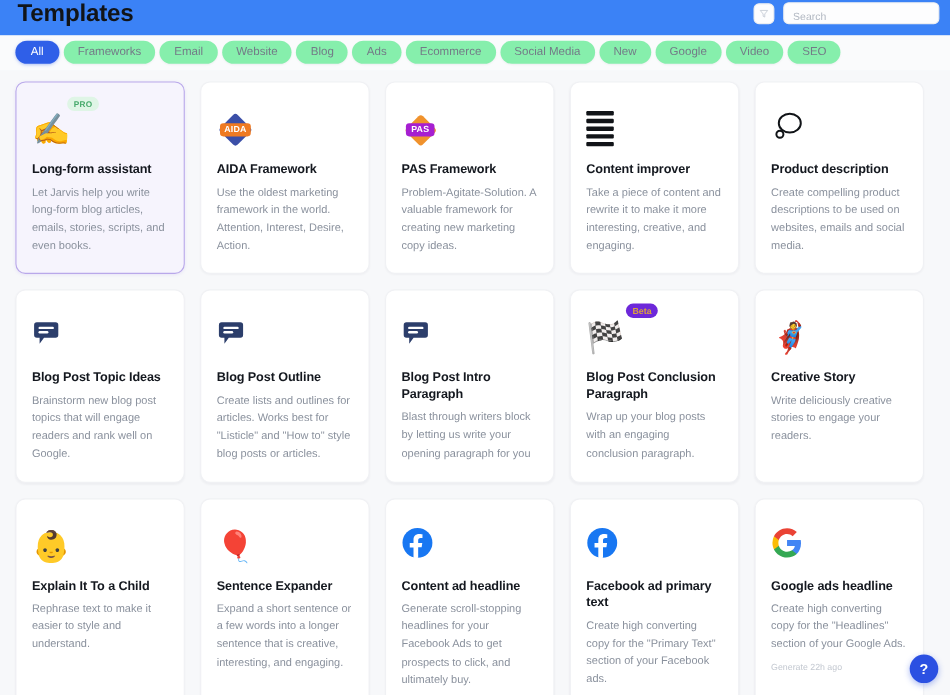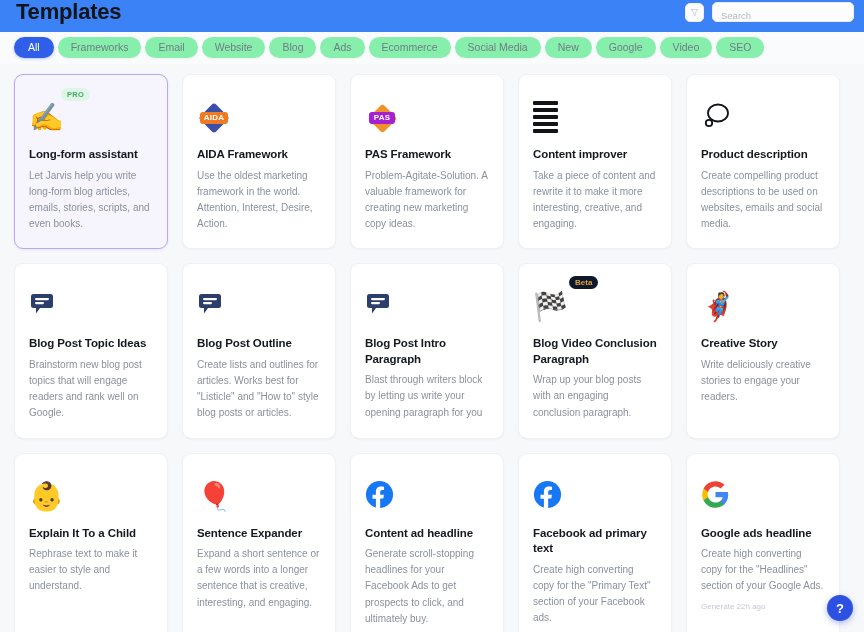--- a/index.html
+++ b/index.html
@@ -152,21 +152,21 @@
     padding: 2px 6px;
     letter-spacing: .3px;
   }
   .badge.pro-badge {
     left: 46px; top: 13px;
     background: #dff5e6;
     color: #46a96b;
   }
   .badge.beta-badge {
     left: 50px; top: 12px;
-    background: #0f172a;
+    background: #6d28d9;
     color: #dba33c;
     font-weight: 600;
     letter-spacing: 0;
     text-transform: none;
     font-size: 8px;
   }
 
   .ic-aida, .ic-pas {
     position: relative;
     width: 34px; height: 30px;
@@ -350,21 +350,21 @@
             </svg></span>
         </div>
         <div class="card-title">Blog Post Intro Paragraph</div>
         <div class="card-desc">Blast through writers block by letting us write your opening paragraph for you</div>
       </div>
       <div class="card">
         <span class="badge beta-badge">Beta</span>
         <div class="card-icon">
           <span class="ic-longform">🏁</span>
         </div>
-        <div class="card-title">Blog Video Conclusion Paragraph</div>
+        <div class="card-title">Blog Post Conclusion Paragraph</div>
         <div class="card-desc">Wrap up your blog posts with an engaging conclusion paragraph.</div>
       </div>
       <div class="card">
         <div class="card-icon">
           <span class="ic-longform">🦸</span>
         </div>
         <div class="card-title">Creative Story</div>
         <div class="card-desc">Write deliciously creative stories to engage your readers.</div>
       </div>
       <div class="card">

